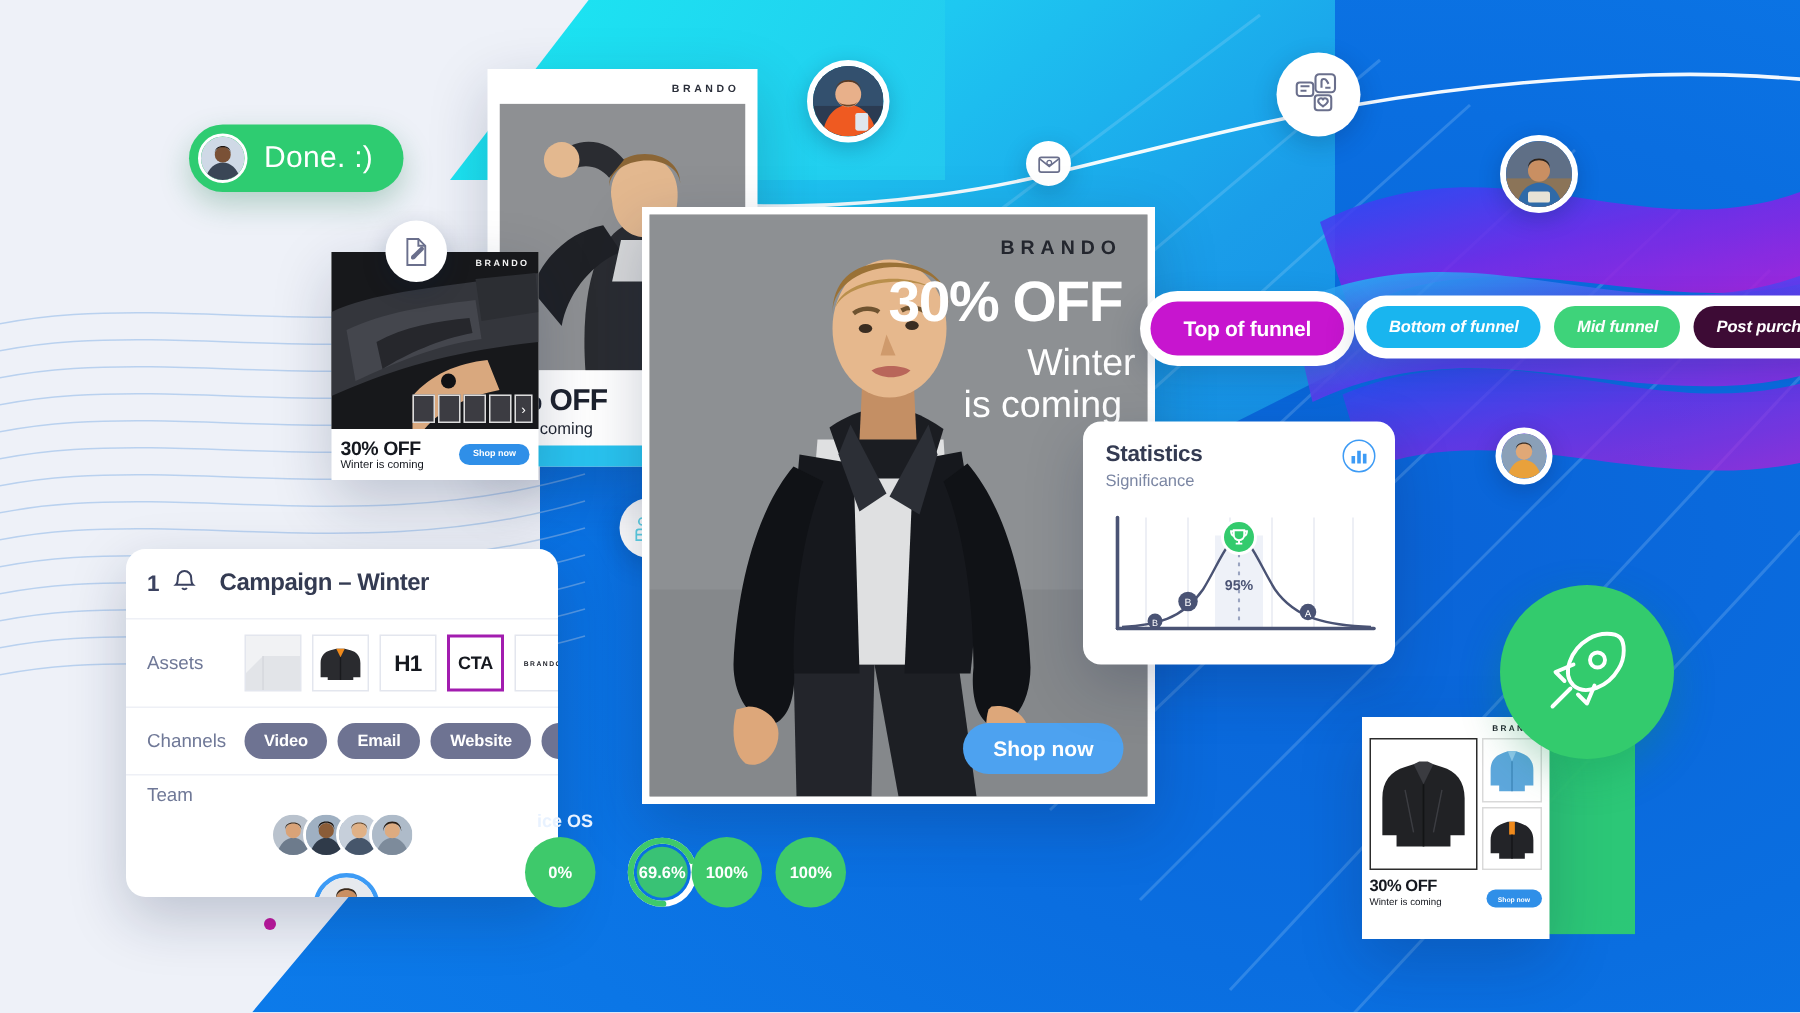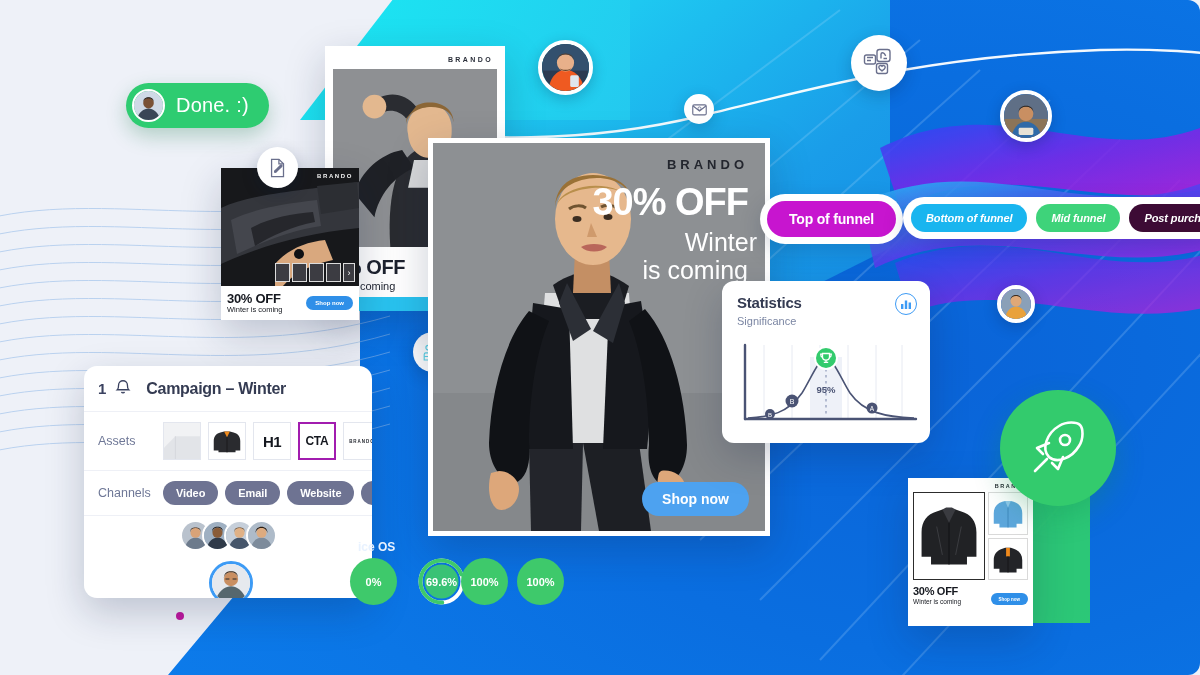--- a/index.html
+++ b/index.html
@@ -7,21 +7,20 @@
     width: 1200px; height: 675px;
     overflow: hidden;
     font-family: "Liberation Sans", sans-serif;
     background: #eef1f8;
   }
   #stage {
     position: relative;
     width: 1200px; height: 675px;
     overflow: hidden;
     background: #eef1f8;
-    border-radius: 12px;
   }
 
   
   .bg-blue {
     position: absolute; inset: 0;
     background:
       radial-gradient(1100px 760px at 78% 54%, #0a64d8 0%, #0a6ee0 38%, #0b76e6 62%, #0d7fee 100%);
     clip-path: polygon(33% 0%, 100% 0%, 100% 100%, 14% 100%, 30% 66%, 30% 24%);
   }
   .bg-cyan {
@@ -588,20 +587,23 @@
     <div class="camp-row">
       <div class="lbl">Channels</div>
       <div class="chans">
         <div class="chan">Video</div>
         <div class="chan">Email</div>
         <div class="chan">Website</div>
         <div class="chan">Display</div>
       </div>
     </div>
 
+    <div class="team-row">
+      <div class="lbl">Team</div>
+    </div>
     <div class="team-bottom">
       <div class="stack">
         <div class="a">
           <svg class="photo-svg" viewBox="0 0 40 40">
               <rect width="40" height="40" fill="#b9c2cd"></rect>
             <path d="M4 40 C 6 28, 14 23, 20 23 C 27 23, 34 29, 36 40Z" fill="#6d7b8c"></path>
             <circle cx="20" cy="16" r="7.5" fill="#d9a378"></circle>
             <path d="M12 15 C 13 7, 27 7, 28 15 C 28 10, 25 8, 20 8 C 15 8, 12 10, 12 15Z" fill="#43301f"></path>
             </svg>
         </div>

